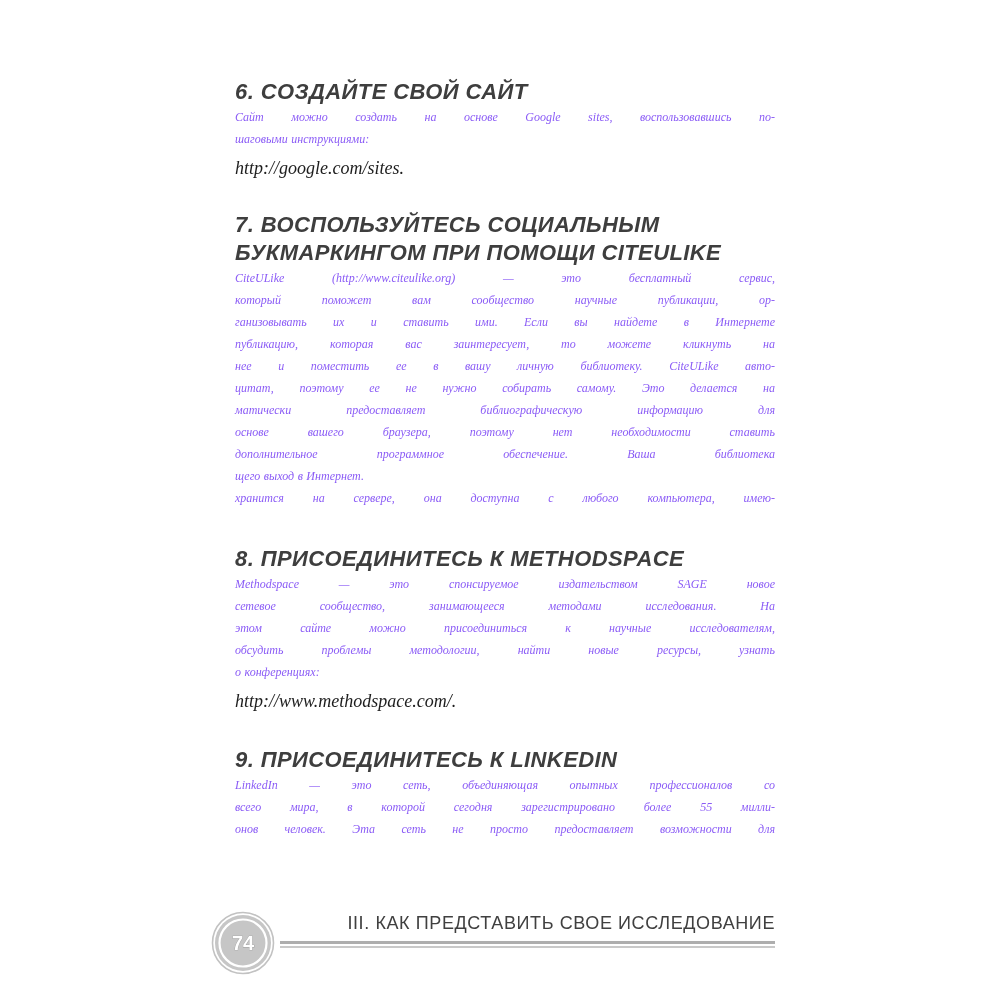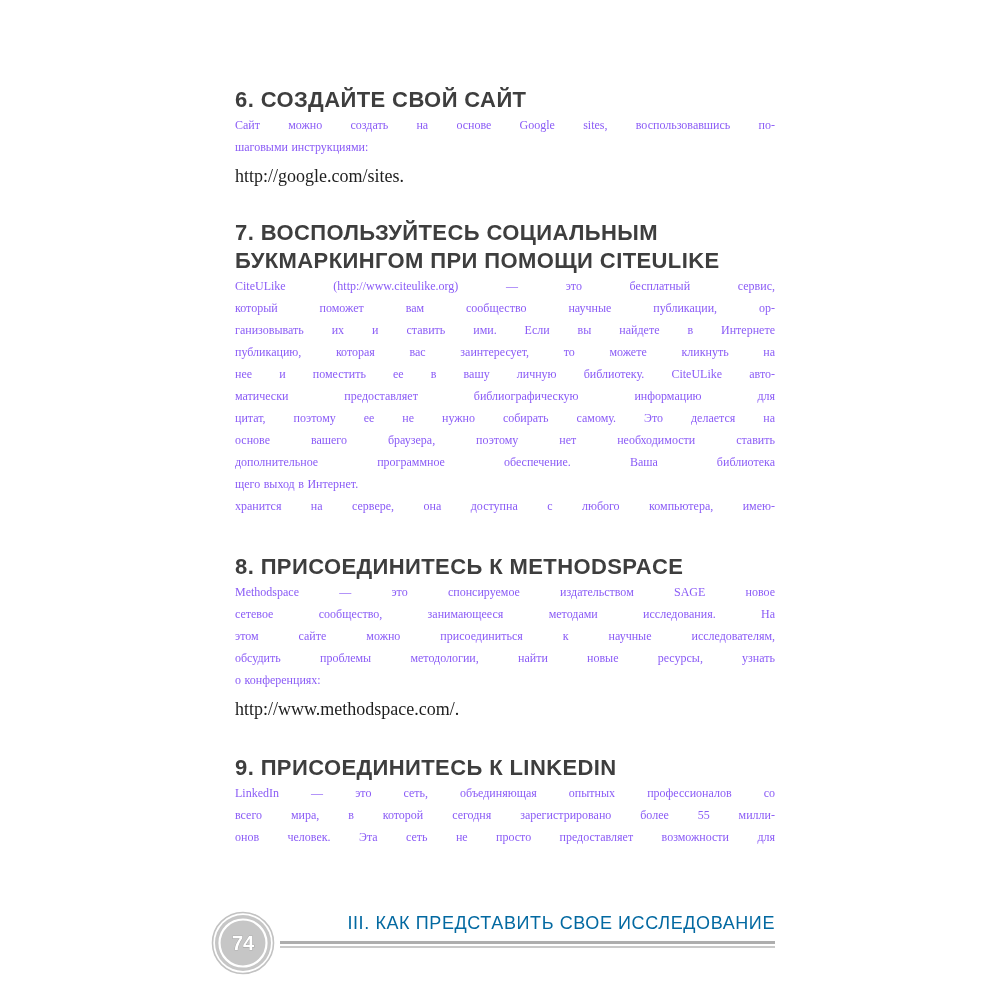--- a/index.html
+++ b/index.html
@@ -7,22 +7,23 @@
     position: relative;
     width: 1000px;
     height: 1000px;
     background: #ffffff;
     overflow: hidden;
     font-family: "Liberation Serif", serif;
   }
   .column {
     position: absolute;
     left: 235px;
-    top: 12px;
+    top: 4px;
     width: 540px;
+    font-style: italic;
   }
   .section { display: block; }
   .sec6 { margin-top: 74px; }
   .sec7 { margin-top: 32px; }
   .sec8 { margin-top: 36px; }
   .sec9 { margin-top: 34px; }
   .heading {
     font-family: "Liberation Sans", sans-serif;
     font-weight: bold;
     font-size: 22px;
@@ -53,21 +54,21 @@
   .running-title {
     position: absolute;
     left: 235px;
     top: 911px;
     width: 540px;
     text-align: right;
     font-family: "Liberation Sans", sans-serif;
     font-size: 18px;
     line-height: 24px;
     letter-spacing: 0.6px;
-    color: #0369a1;
+    color: #404040;
   }
   .footer-rule {
     position: absolute;
     left: 280px;
     top: 941px;
     width: 495px;
   }
   .footer-rule .line-top { height: 2.5px; background: #aeaeae; }
   .footer-rule .line-gap { height: 2.5px; background: transparent; }
   .footer-rule .line-bottom { height: 2px; background: #c9c9c9; }
@@ -98,22 +99,22 @@
     <div class="section sec7">
       <h2 class="heading">
         <span class="heading-line">7. ВОСПОЛЬЗУЙТЕСЬ СОЦИАЛЬНЫМ</span>
         <span class="heading-line">БУКМАРКИНГОМ ПРИ ПОМОЩИ CITEULIKE</span>
       </h2>
       <div class="body-line">CiteULike (http://www.citeulike.org) — это бесплатный сервис,</div>
       <div class="body-line">который поможет вам сообщество научные публикации, ор-</div>
       <div class="body-line">ганизовывать их и ставить ими. Если вы найдете в Интернете</div>
       <div class="body-line">публикацию, которая вас заинтересует, то можете кликнуть на</div>
       <div class="body-line">нее и поместить ее в вашу личную библиотеку. CiteULike авто-</div>
+      <div class="body-line">цитат, поэтому ее не нужно собирать самому. Это делается на</div>
       <div class="body-line">матически предоставляет библиографическую информацию для</div>
-      <div class="body-line">цитат, поэтому ее не нужно собирать самому. Это делается на</div>
       <div class="body-line">основе вашего браузера, поэтому нет необходимости ставить</div>
       <div class="body-line">дополнительное программное обеспечение. Ваша библиотека</div>
       <div class="body-line para-end">щего выход в Интернет.</div>
       <div class="body-line">хранится на сервере, она доступна с любого компьютера, имею-</div>
     </div>
 
     <div class="section sec8">
       <h2 class="heading">
         <span class="heading-line">8. ПРИСОЕДИНИТЕСЬ К METHODSPACE</span>
       </h2>

